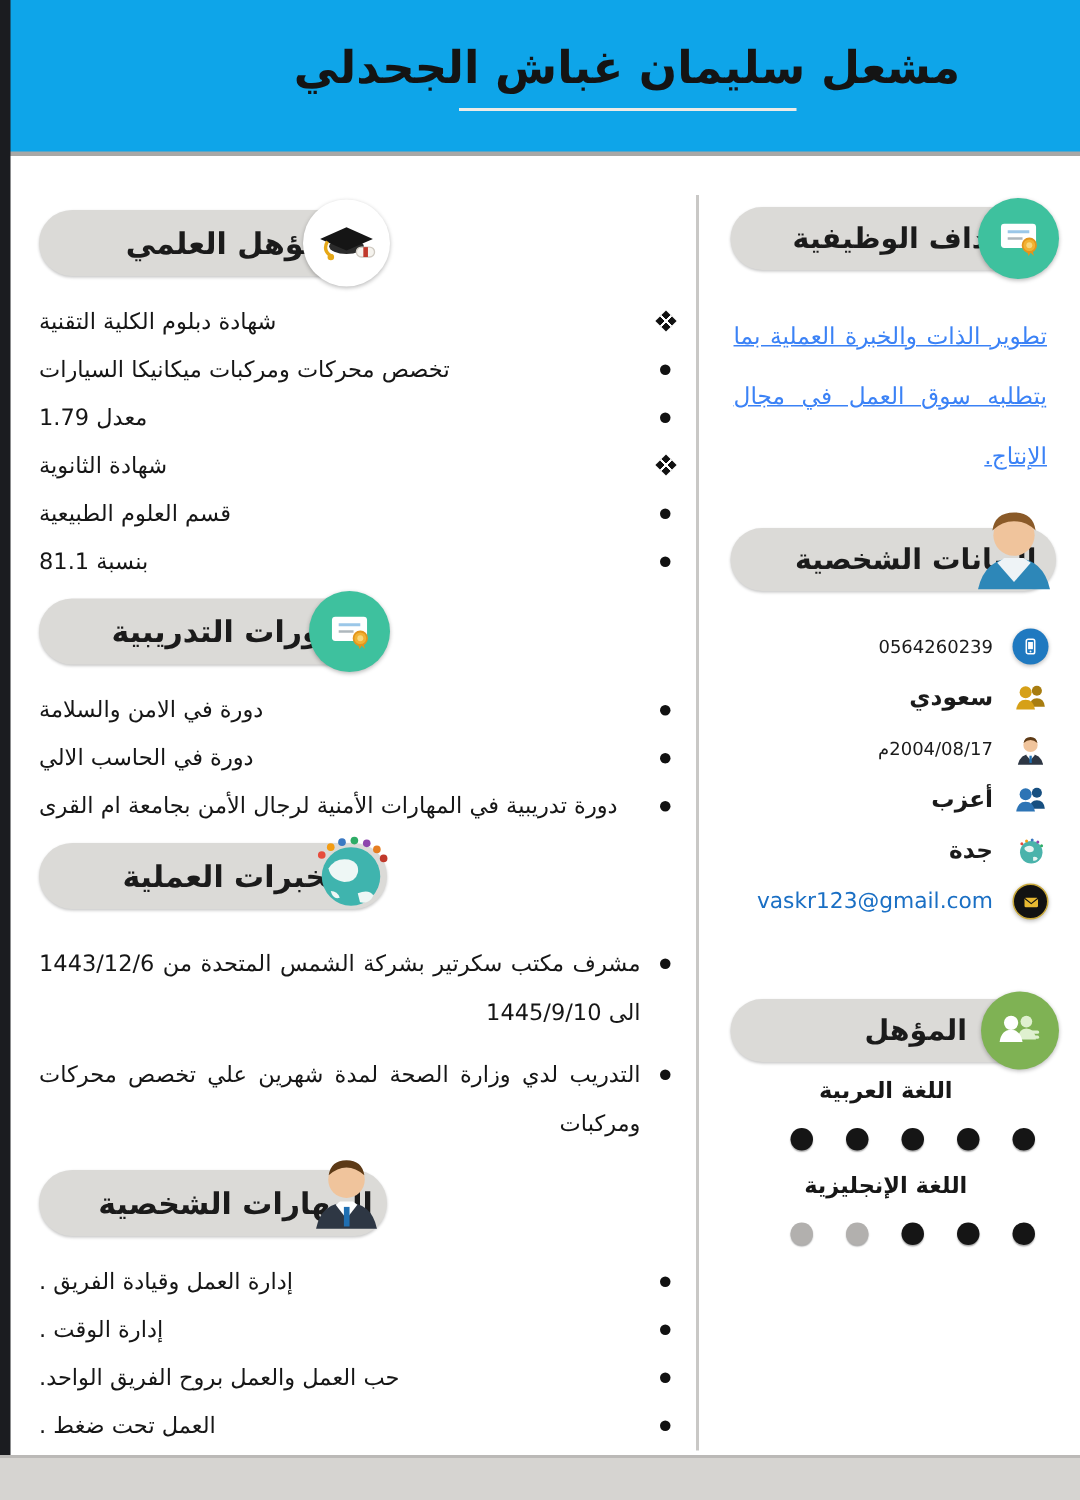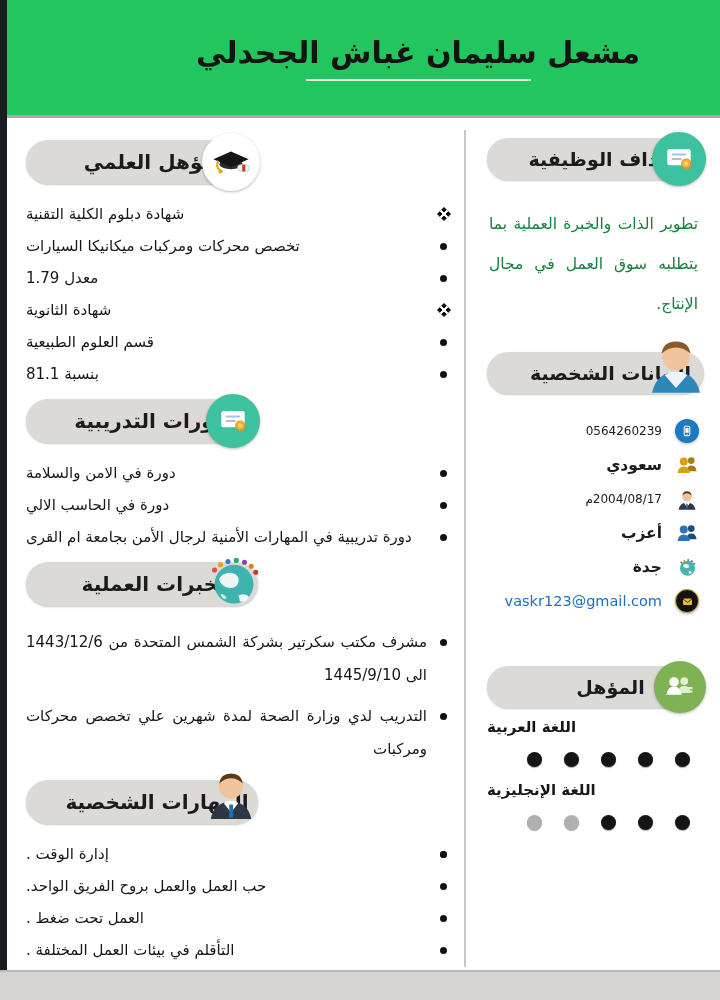--- a/index.html
+++ b/index.html
@@ -7,22 +7,22 @@
   body { font-family:"DejaVu Sans", sans-serif; }
   .page{
     position:relative; width:720px; height:1000px; margin:0 auto;
     background:#ffffff; overflow:hidden; direction:rtl; color:#171717;
   }
   
   .edge-strip{ position:absolute; left:0; top:0; width:7px; height:970px; background:#1b1c20; z-index:5; }
 
   
   header.cv-header{
-    position:absolute; top:0; left:0; right:0; height:118px;
-    background:#22c55e; border-bottom:3px solid #a9a8a6; z-index:2;
+    position:absolute; top:0; left:0; right:0; height:104px;
+    background:#0ea5e9; border-bottom:3px solid #a9a8a6; z-index:2;
     display:flex; flex-direction:column; align-items:center; justify-content:center;
   }
   .candidate-name{
     font-size:30px; font-weight:bold; color:#141414; letter-spacing:0;
     transform:translateX(58px); 
   }
   .name-underline{ width:225px; height:2px; background:#edebe7; margin-top:9px; transform:translateX(58px); }
 
   
   footer.cv-footer{
@@ -72,35 +72,35 @@
   }
   ul.justify li{ text-align:justify; line-height:33px; margin-bottom:8px; }
   ul.skills li{ margin-bottom:11px; }
 
   section.block{ margin-bottom:16px; }
   .main-col section.block{ margin-bottom:14px; }
 
   
   .objectives-text{
     margin:24px 6px 28px 2px; font-size:15.5px; line-height:40px;
-    text-align:justify; color:#15803d;
+    text-align:justify; color:#3b82f6;text-decoration:underline;
   }
 
   
   .p-rows{ margin:20px 4px 24px 0; }
   .p-row{ display:flex; align-items:center; gap:12px; height:34px; direction:rtl; }
   .row-icon{ width:26px; height:26px; flex:0 0 26px; display:flex; align-items:center; justify-content:center; }
   .row-icon .icon-circle{ width:24px; height:24px; }
   .p-val{ font-size:12px; font-weight:normal; color:#1b1b1b; }
   .p-val.light{ font-weight:bold; font-size:15.5px; }
   a.email-link{ font-size:14.5px; color:#1a6fc4; text-decoration:none; font-weight:normal; direction:ltr;margin-left:36px; }
 
   
   .lang-block{ margin-top:48px; }
-  .lang-label{ text-align:left; font-size:15px; font-weight:bold; margin:10px 10px 0 0; }
+  .lang-label{ text-align:center; font-size:15px; font-weight:bold; margin:10px 10px 0 0; }
   .dots{ display:flex; direction:rtl; gap:22px; margin:16px 14px 14px 0; }
   .dot{ width:15px; height:15px; border-radius:50%; background:#b2b0ae; box-shadow:0 1px 1px rgba(0,0,0,.35); }
   .dot.filled{ background:#151515; }
 
   svg{ display:block; }
 </style>
 </head>
 <body>
 
 <div class="page">
@@ -347,21 +347,21 @@
               <path d="M6 38 q2.5 -12 14 -12 q11.5 0 14 12 z" fill="#2e3744"></path>
               <path d="M15 27 l5 6.5 l5 -6.5 l-2 -1.5 h-6 z" fill="#ffffff"></path>
               <rect x="18.8" y="28" width="2.6" height="9" fill="#1f6fb2"></rect>
               <circle cx="20" cy="15.5" r="8.4" fill="#f0c49c"></circle>
               <path d="M11.8 13.5 q1 -7 8.2 -7 q7.2 0 8.2 7 q-4 -3.6 -8.2 -3.6 q-4.2 0 -8.2 3.6" fill="#5d3a16"></path>
             </svg>
           </span>
           <span class="pill-title">المهارات الشخصية</span>
         </div>
         <ul class="blist skills">
-          <li><span class="bullet-dot"></span></li>
+          <li><span class="bullet-dot"></span><span>إدارة العمل وقيادة الفريق .</span></li>
           <li><span class="bullet-dot"></span><span>إدارة الوقت .</span></li>
           <li><span class="bullet-dot"></span><span>حب العمل والعمل بروح الفريق الواحد.</span></li>
           <li><span class="bullet-dot"></span><span>العمل تحت ضغط .</span></li>
           <li><span class="bullet-dot"></span><span>التأقلم في بيئات العمل المختلفة .</span></li>
 
         </ul>
       </section>
 
     </main>
   </div>

